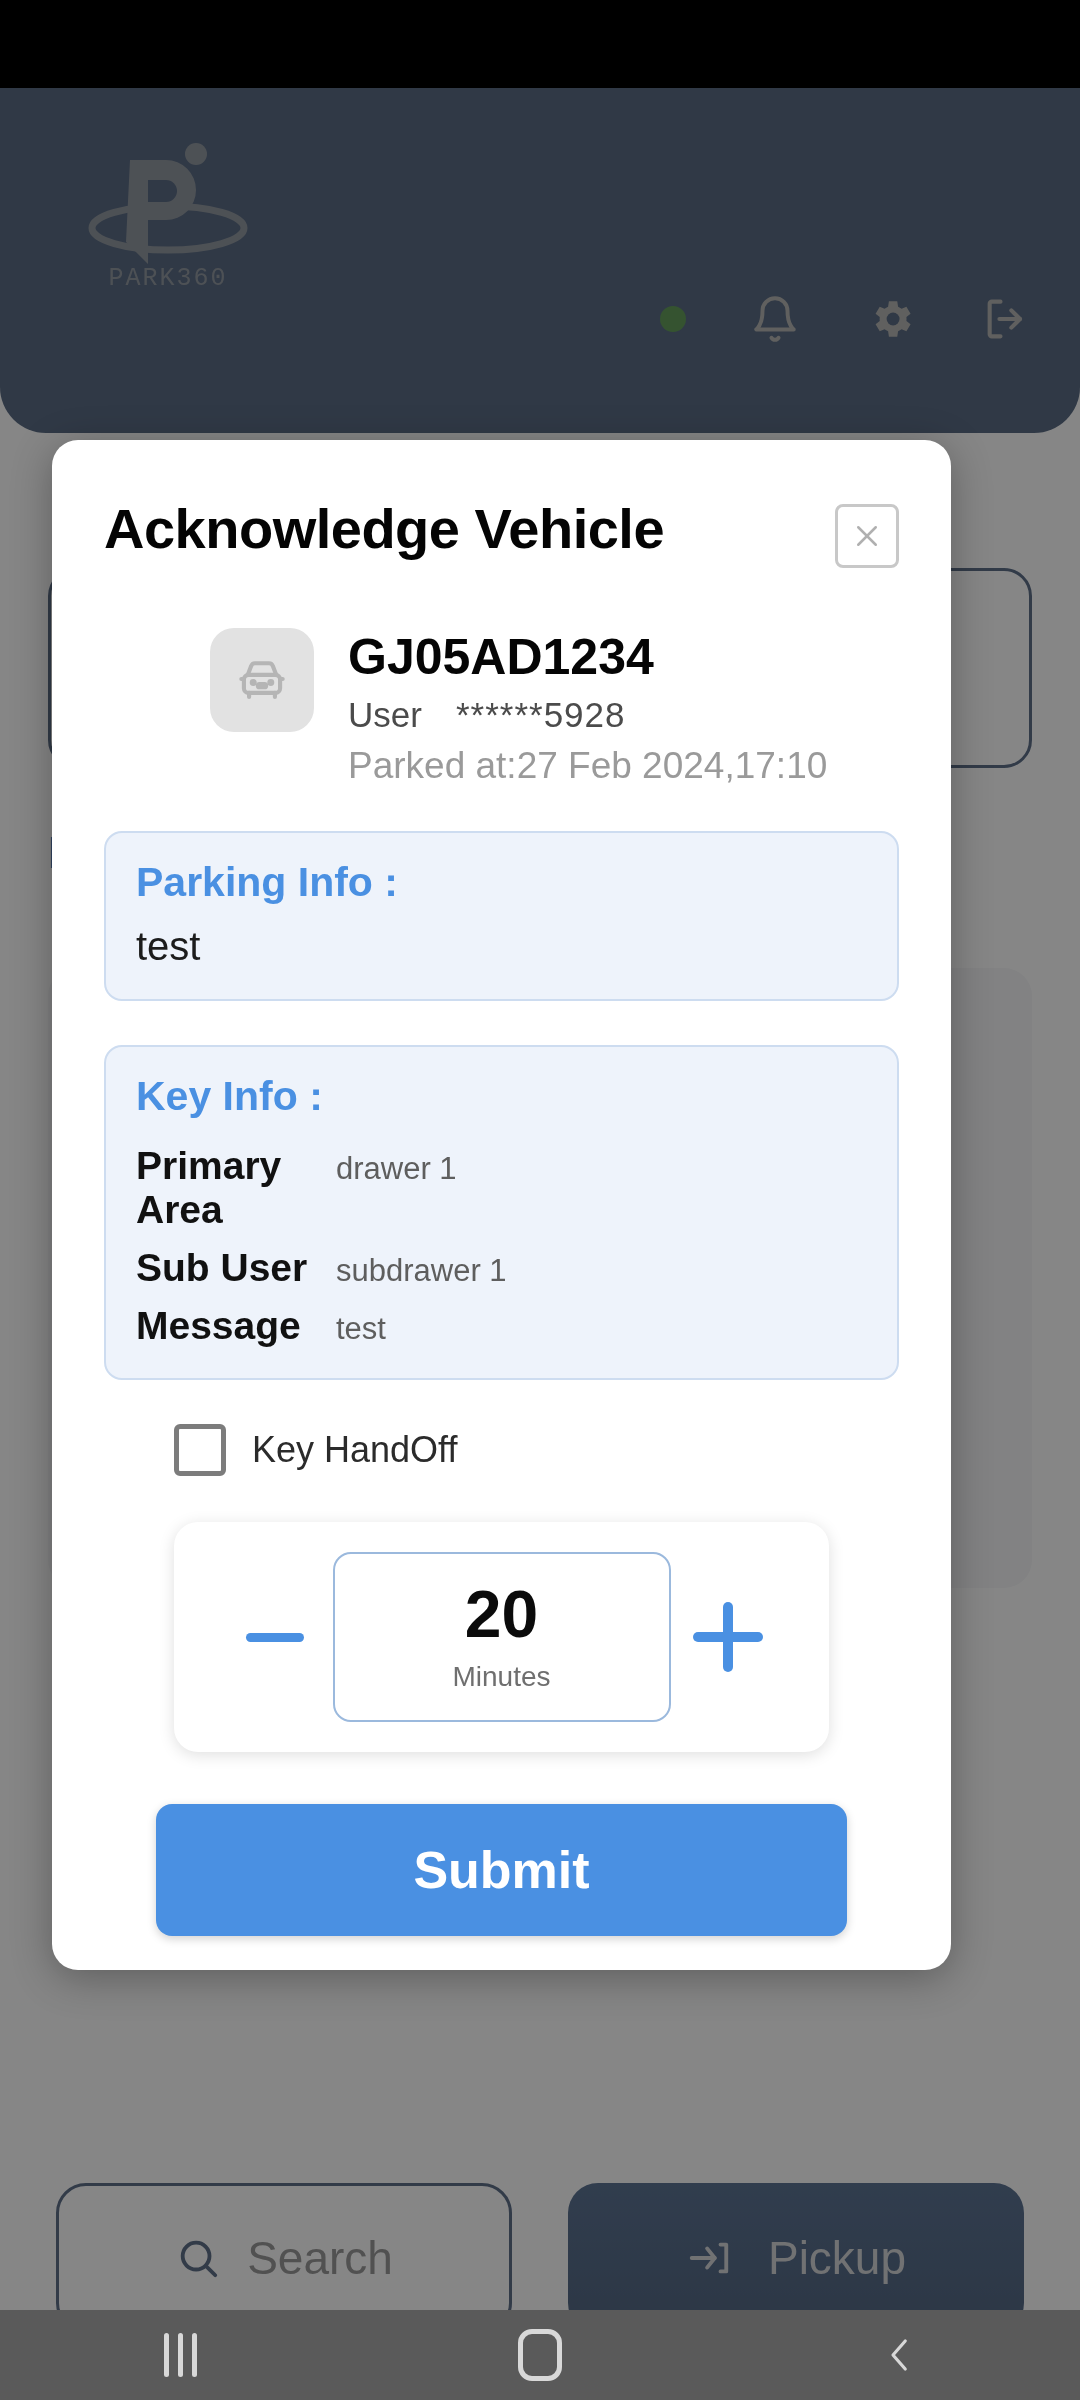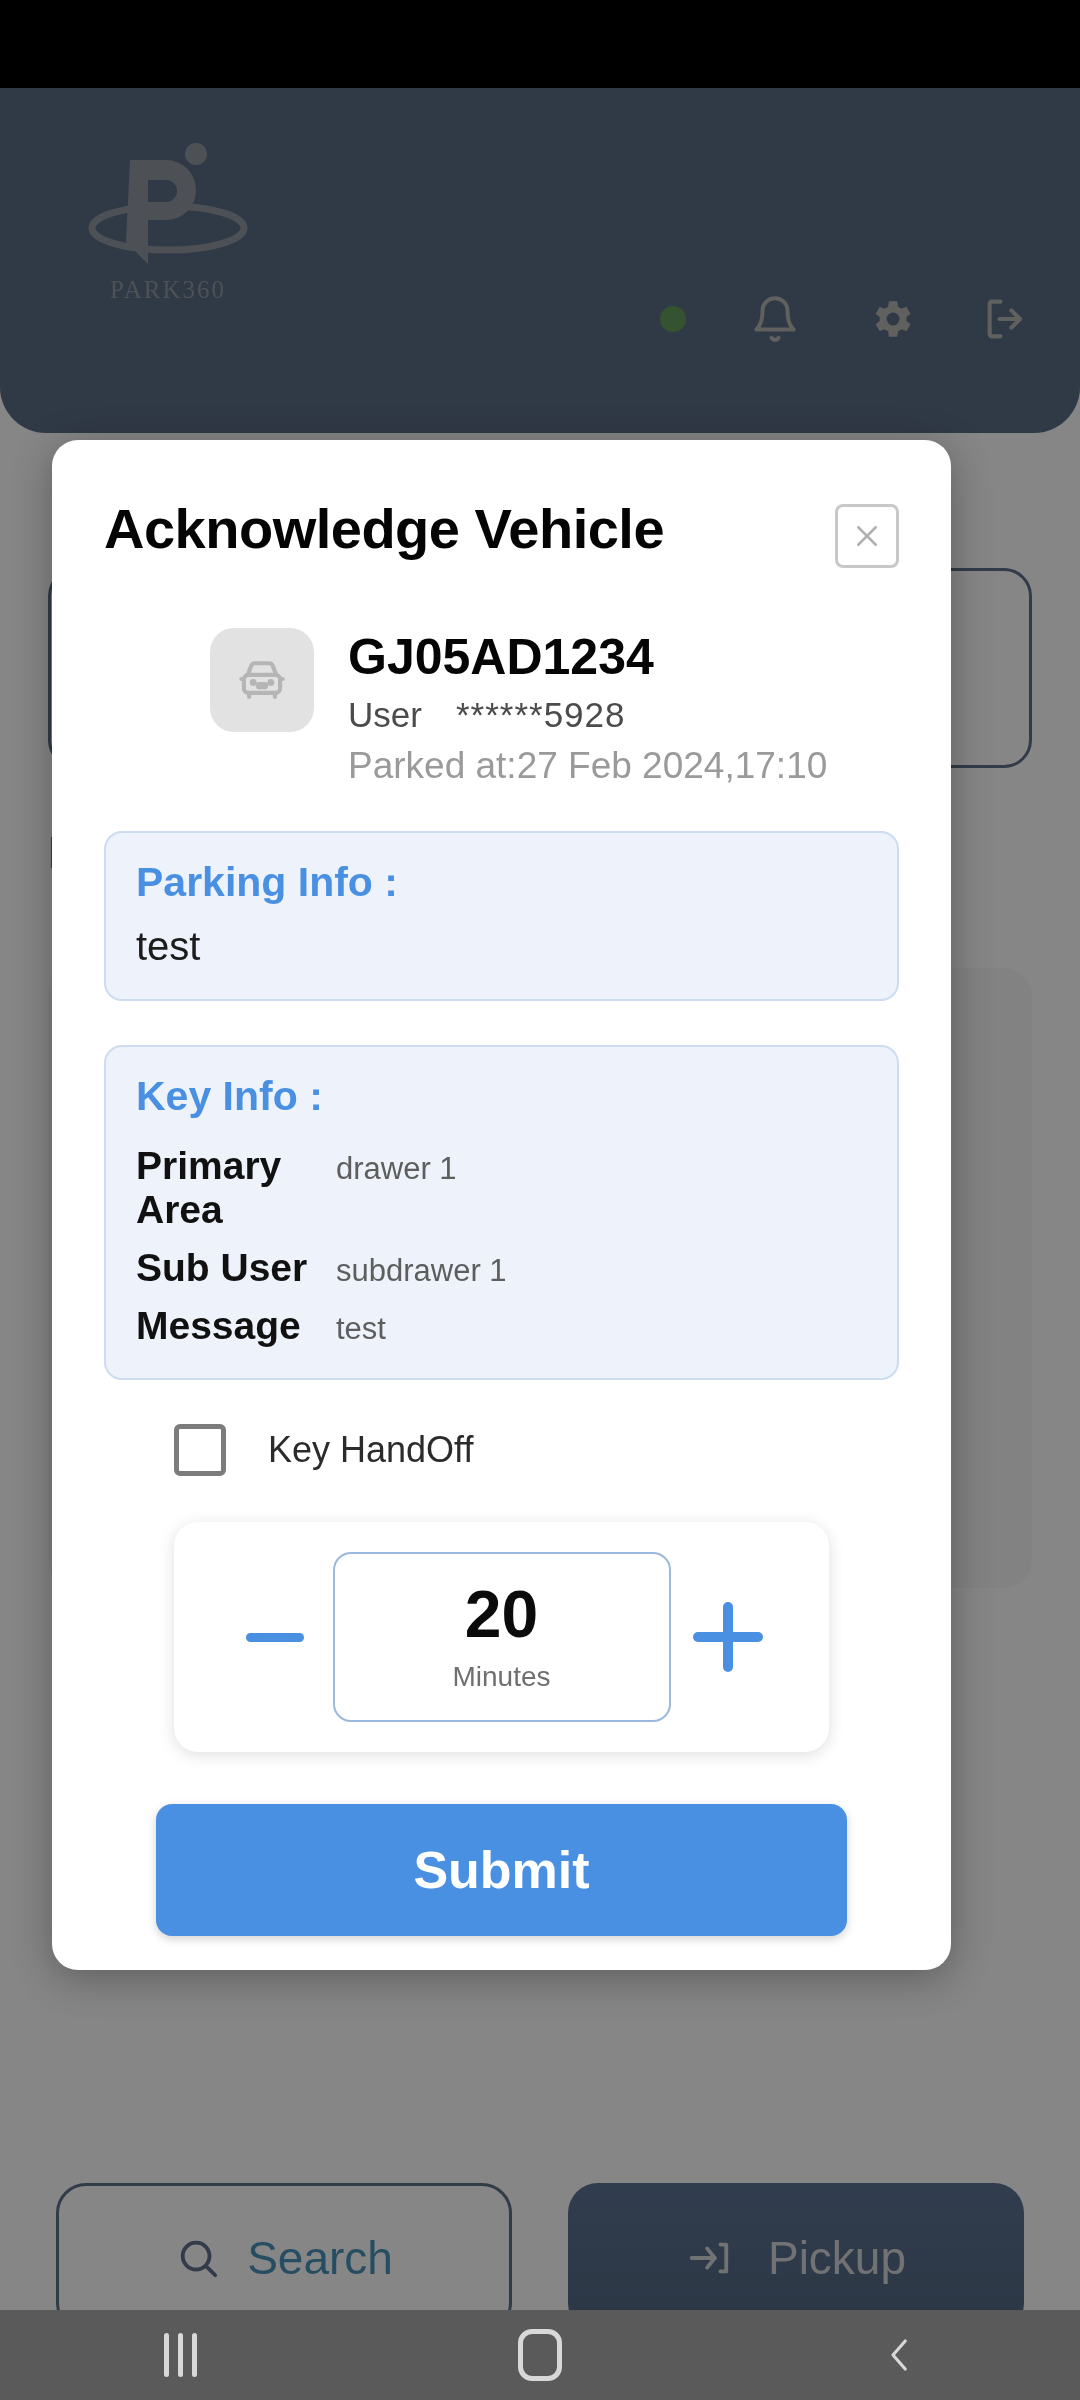--- a/index.html
+++ b/index.html
@@ -25,23 +25,23 @@
   .app-header {
     position: absolute; top: 0; left: 0; width: 1080px; height: 345px;
     background: #1d3557;
     border-bottom-left-radius: 46px; border-bottom-right-radius: 46px;
   }
   .logo-wrap {
     position: absolute; left: 68px; top: 48px; width: 200px; height: 175px;
     opacity: .62;
   }
   .logo-text {
-    position: absolute; left: 0; top: 140px; width: 200px;
+    position: absolute; left: 0; top: 128px; width: 200px;
     text-align: center; color: #9b9b98; font-size: 25px; letter-spacing: 2px;
-    font-family: Liberation Serif, serif; font-weight: 400;
+    font-family: Liberation Mono, monospace; font-weight: 400;
   }
   .hdr-icons {
     position: absolute; right: 46px; top: 196px; height: 70px;
     display: flex; align-items: center; gap: 62px;
   }
   .dot-green { width: 26px; height: 26px; border-radius: 50%; background: #2a7a1f; }
   .hdr-ic { width: 54px; height: 54px; display: flex; align-items: center; justify-content: center; }
   .hdr-ic svg { display: block; }
   .attendant {
     position: absolute; left: 0; top: 372px; width: 1080px; text-align: center;
@@ -61,21 +61,21 @@
   }
 
   
   .bottom-actions {
     position: absolute; left: 0; top: 2095px; width: 1080px; height: 170px;
     display: flex; justify-content: center; gap: 56px;
   }
   .btn-search {
     width: 456px; height: 150px; border: 3px solid #223a5e; border-radius: 30px;
     display: flex; align-items: center; justify-content: center; gap: 26px;
-    color: #0369a1; font-size: 46px; background: transparent;
+    color: #737373; font-size: 46px; background: transparent;
   }
   .btn-pickup {
     width: 456px; height: 150px; border-radius: 30px;
     background: linear-gradient(180deg,#20406c 0%,#143056 100%);
     display: flex; align-items: center; justify-content: center; gap: 36px;
     color: #c9cbce; font-size: 46px; border: none;
   }
   .btn-search svg, .btn-pickup svg { display: block; }
 
   
@@ -131,21 +131,21 @@
   .info-title { font-size: 41px; font-weight: 700; color: #4a90e2; }
   .info-value { font-size: 40px; color: #1c1c1c; margin-top: 18px; font-weight: 400; }
 
   .kv-rows { margin-top: 24px; }
   .kv-row { display: flex; align-items: baseline; margin-bottom: 14px; }
   .kv-row:last-child { margin-bottom: 0; }
   .kv-key { width: 200px; font-size: 39px; font-weight: 700; color: #111; flex: none; }
   .kv-val { font-size: 31px; color: #5e5e5e; }
 
   .checkbox-row {
-    display: flex; align-items: center; gap: 42px; padding: 44px 0 0 122px;
+    display: flex; align-items: center; gap: 26px; padding: 44px 0 0 122px;
   }
   .checkbox {
     width: 52px; height: 52px; border: 5px solid #7c7c7c; border-radius: 6px; background: #fff;
   }
   .checkbox-label { font-size: 36px; color: #2b2b2b; }
 
   .stepper-card {
     margin: 46px 122px 0 122px; height: 230px; background: #ffffff;
     border-radius: 24px; box-shadow: 0 3px 16px rgba(0,0,0,.13);
     display: flex; align-items: center; justify-content: space-between;

